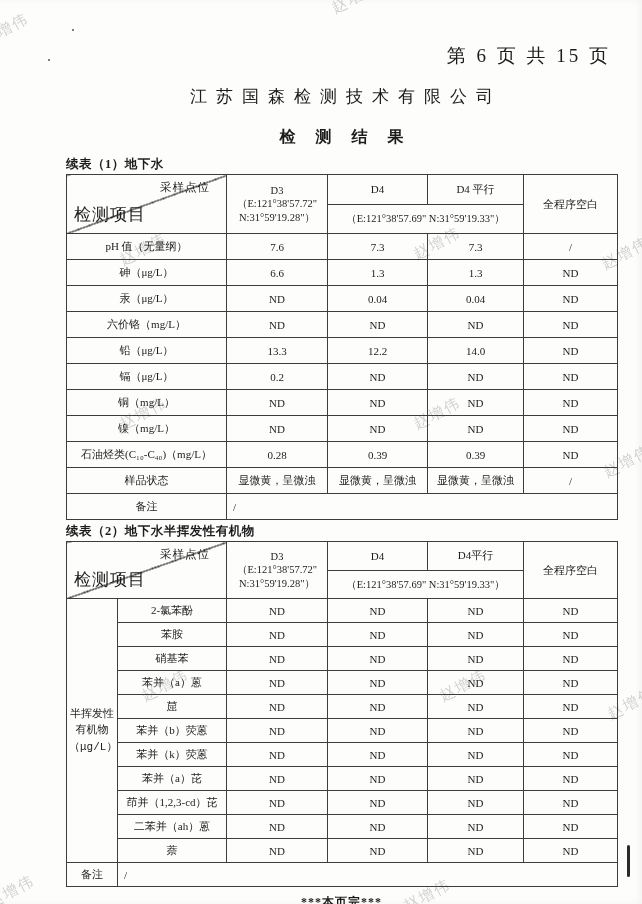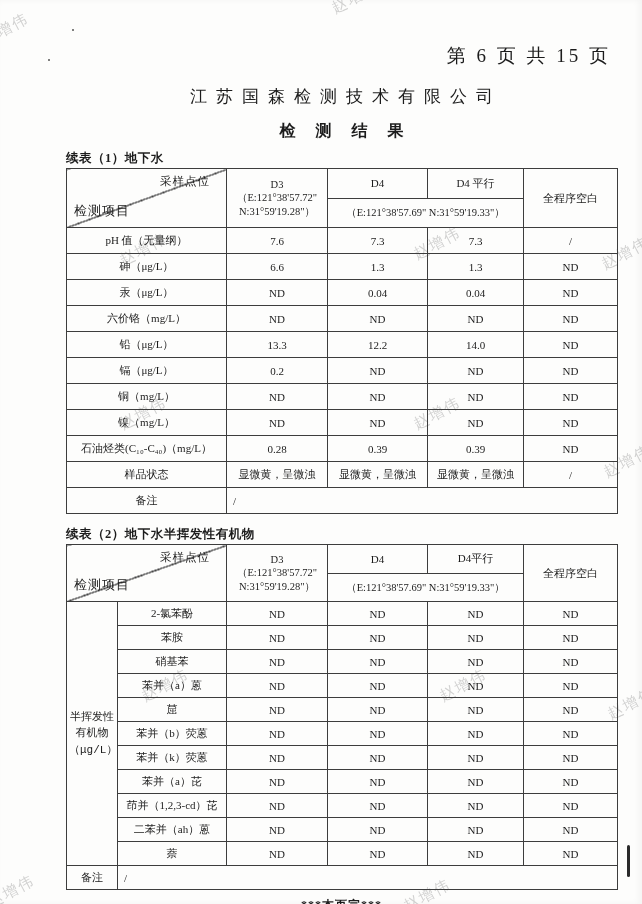--- a/index.html
+++ b/index.html
@@ -5,34 +5,34 @@
   html,body{margin:0;padding:0;background:#e9e9e9;}
   .page{
     position:relative;width:642px;height:904px;background:#fdfdfc;
     font-family:"Liberation Serif","DejaVu Serif",serif;color:#1c1c1c;
     overflow:hidden;box-shadow:inset -3px 0 6px rgba(0,0,0,0.04);
   }
   .content{position:absolute;left:66px;top:42px;width:551px;}
   .report-no{text-align:right;padding-right:14px;font-size:14.5px;letter-spacing:1px;}
   .page-info{text-align:right;padding-right:6px;font-size:19px;letter-spacing:3px;margin-top:1px;}
   .company{text-align:center;font-size:17px;font-weight:normal;letter-spacing:9px;padding-left:9px;margin-top:16px;}
-  .doc-title{text-align:center;font-size:16px;font-weight:bold;letter-spacing:20px;padding-left:20px;margin-top:13px;}
+  .doc-title{text-align:center;font-size:16px;font-weight:bold;letter-spacing:20px;padding-left:20px;margin-top:19px;}
   .section-title{font-size:12.5px;font-weight:bold;margin-top:8px;margin-bottom:1px;letter-spacing:0.5px;}
-  .section-title.second{margin-top:12px;}
+  .section-title.second{margin-top:3px;}
   table{border-collapse:collapse;table-layout:fixed;width:551px;}
   td{border:1px solid #3d3d3d;font-size:11px;text-align:center;vertical-align:middle;
      padding:1px 2px;overflow:hidden;}
   .hdr td{height:28px;margin-top:20px;}
   #t1 tbody td{height:23px;}
   #t2 tbody td{height:21px;}
   .coords{font-size:10.5px;line-height:1.25;}
   .diag{position:relative;padding:0;
     background-image:linear-gradient(to bottom right,transparent calc(50% - 0.7px),#474747 calc(50% - 0.7px),#474747 calc(50% + 0.7px),transparent calc(50% + 0.7px));}
   .diag .top{position:absolute;top:5px;right:16px;font-size:11.5px;letter-spacing:1px;}
-  .diag .bottom{position:absolute;bottom:7px;left:7px;font-size:13px;letter-spacing:1px;}
+  .diag .bottom{position:absolute;bottom:7px;left:7px;font-size:17px;letter-spacing:1px;}
   .remark-val{text-align:left;padding-left:6px;}
   .group-lbl{font-size:11px;line-height:1.5;white-space:pre-line;font-family:Liberation Mono, monospace;}
   .page-end{text-align:center;font-size:12px;font-weight:bold;margin-top:7px;letter-spacing:1px;}
   .wm{position:absolute;color:#9d9d9d;opacity:0.45;font-size:15px;letter-spacing:2px;
       transform:rotate(-28deg);white-space:nowrap;pointer-events:none;font-family:"Liberation Serif",serif;}
   .artifact{position:absolute;background:#2a2a2a;border-radius:2px;}
   .speck{position:absolute;width:2px;height:2px;background:#555;border-radius:50%;}
 </style>
 </head>
 <body>

